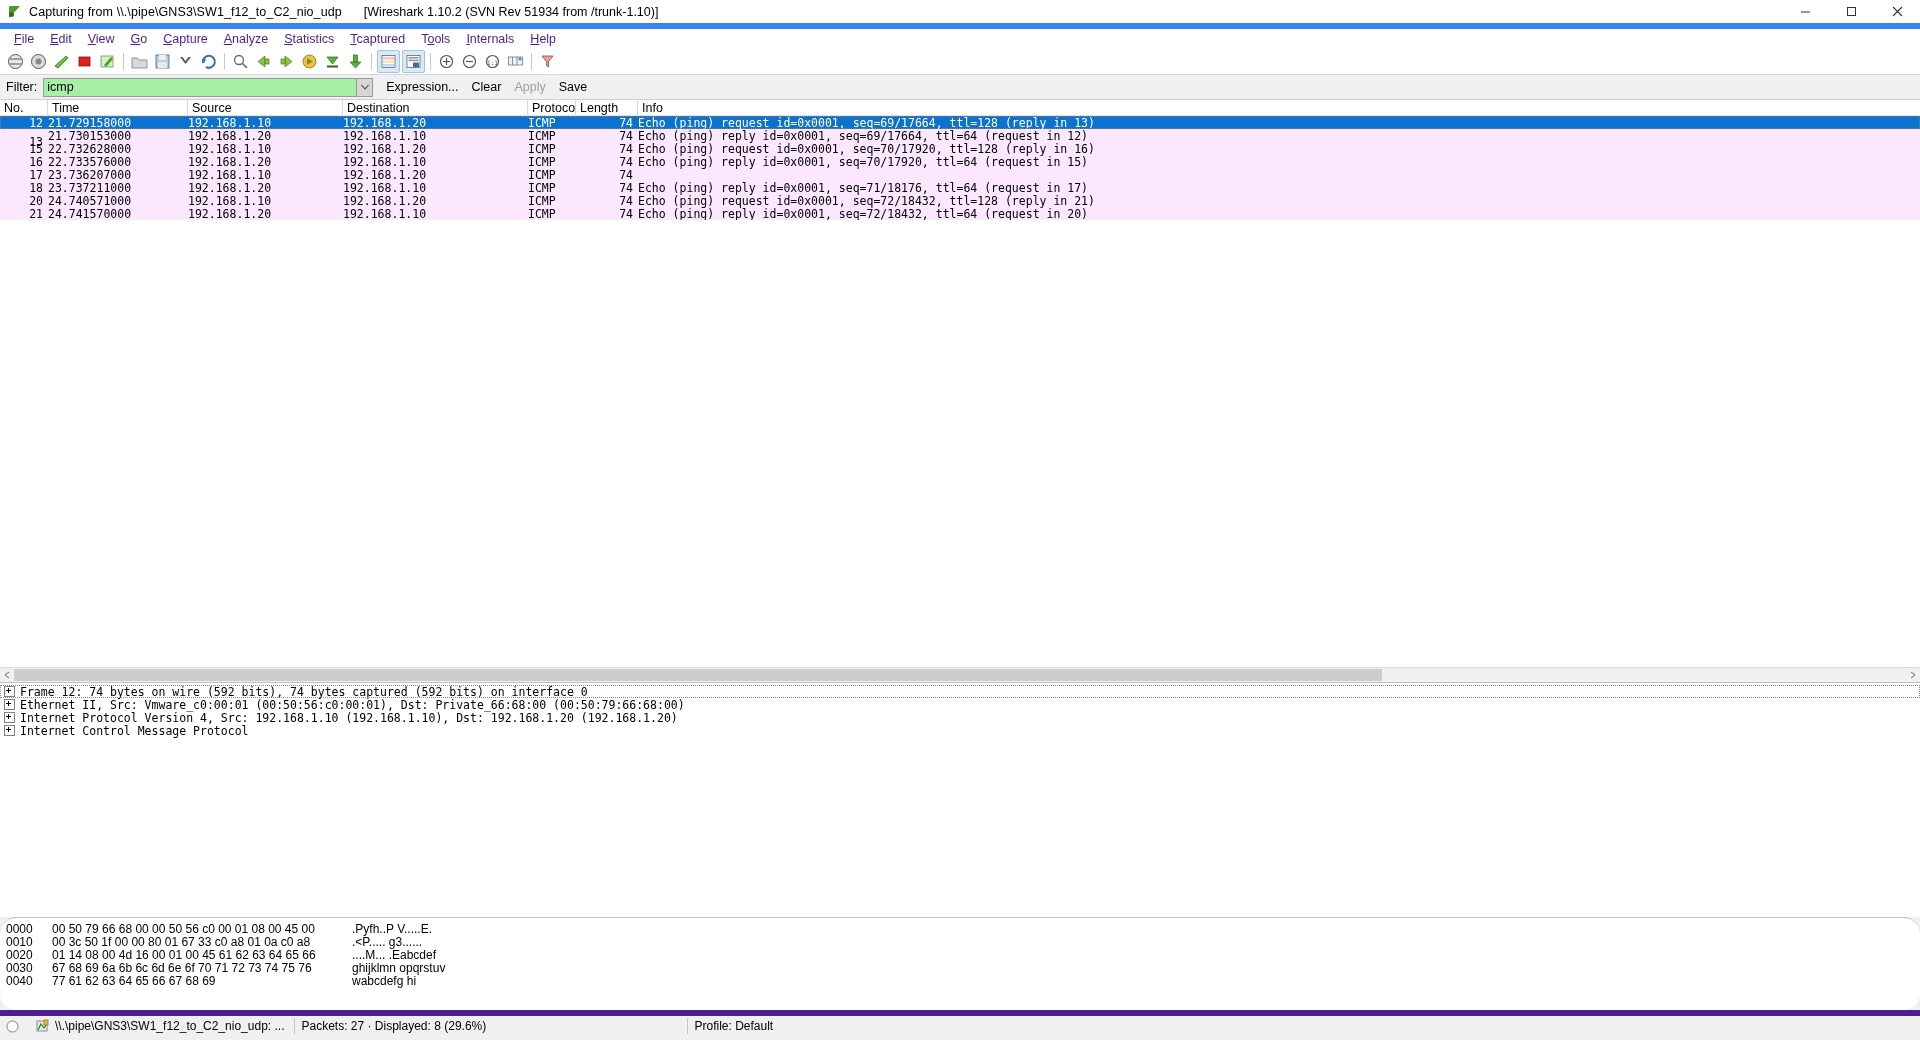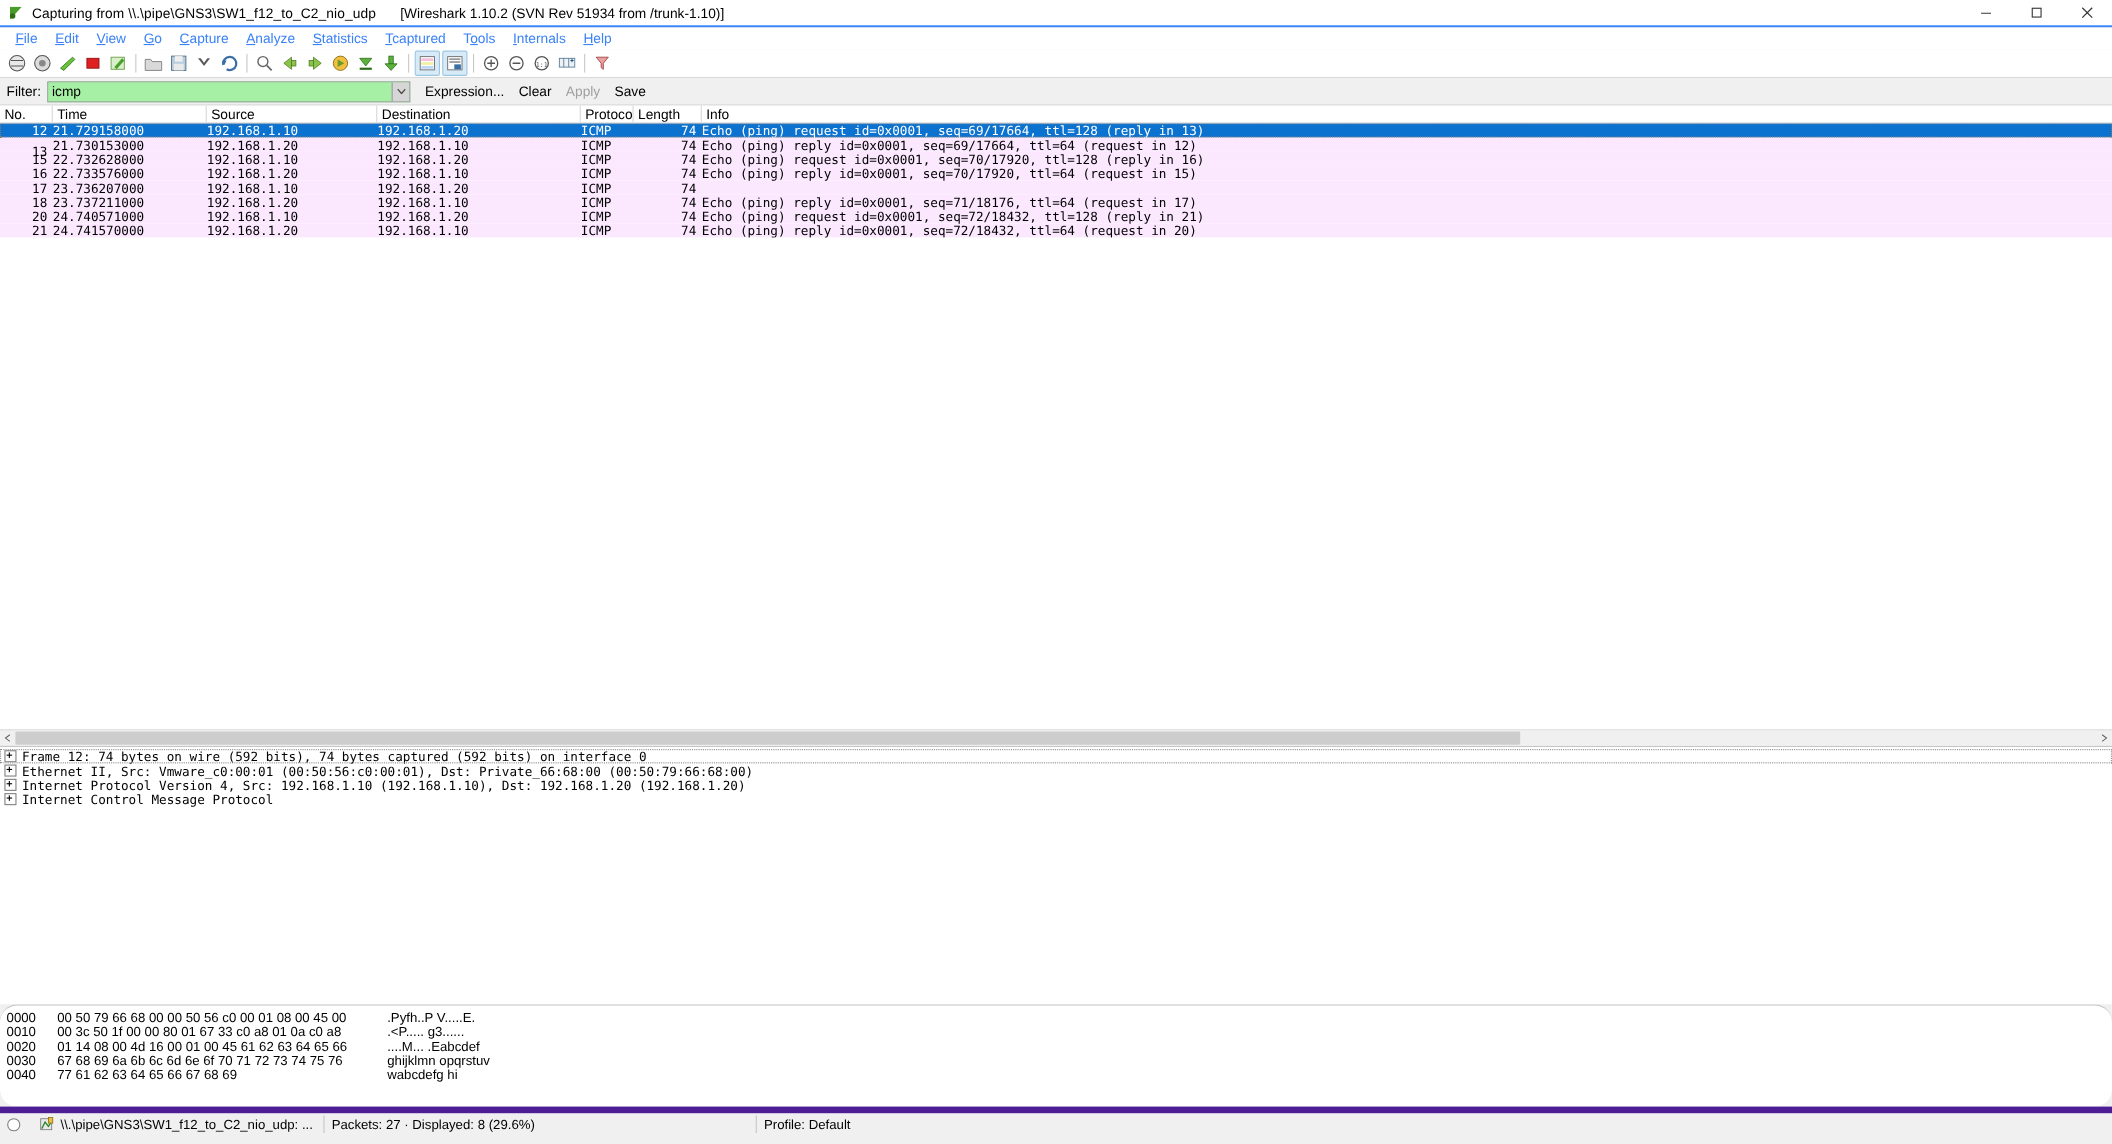--- a/index.html
+++ b/index.html
@@ -14,21 +14,21 @@
     display: flex; flex-direction: column;
     background: #f0f0f0;
   }
 
   
   .titlebar {
     height: 23px;
     background: #ffffff;
     display: flex; align-items: center;
     flex: 0 0 auto;
-    border-bottom: 2px solid #3b82f6;
+    border-bottom: 6px solid #3b82f6;
   }
   .titlebar .app-icon {
     width: 14px; height: 14px;
     margin-left: 8px; margin-right: 7px;
     position: relative; flex: 0 0 auto;
   }
   .titlebar .app-icon .fin {
     position: absolute; left: 1px; top: 1px;
     width: 0; height: 0;
     border-left: 11px solid #4a9c28;
@@ -58,21 +58,21 @@
   }
   .wincontrols .wbtn svg { display: block; }
 
   
   .menubar {
     height: 20px; background: #ffffff;
     display: flex; align-items: center;
     padding-left: 6px; flex: 0 0 auto;
   }
   .menu-item {
-    font-size: 12.5px; color: #3b82f6;
+    font-size: 12.5px; color: #4c1d95;
     padding: 1px 8px 2px 8px;
     white-space: nowrap;
   }
   .menu-item .u { text-decoration: underline; }
 
   
   .toolbar {
     height: 25px; background: #ffffff;
     display: flex; align-items: center;
     padding-left: 4px; flex: 0 0 auto;

